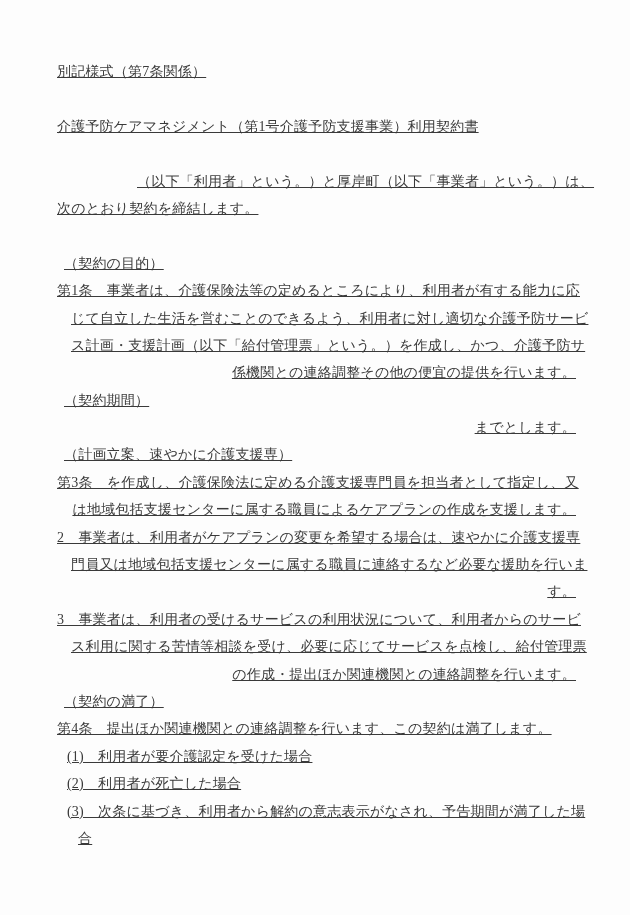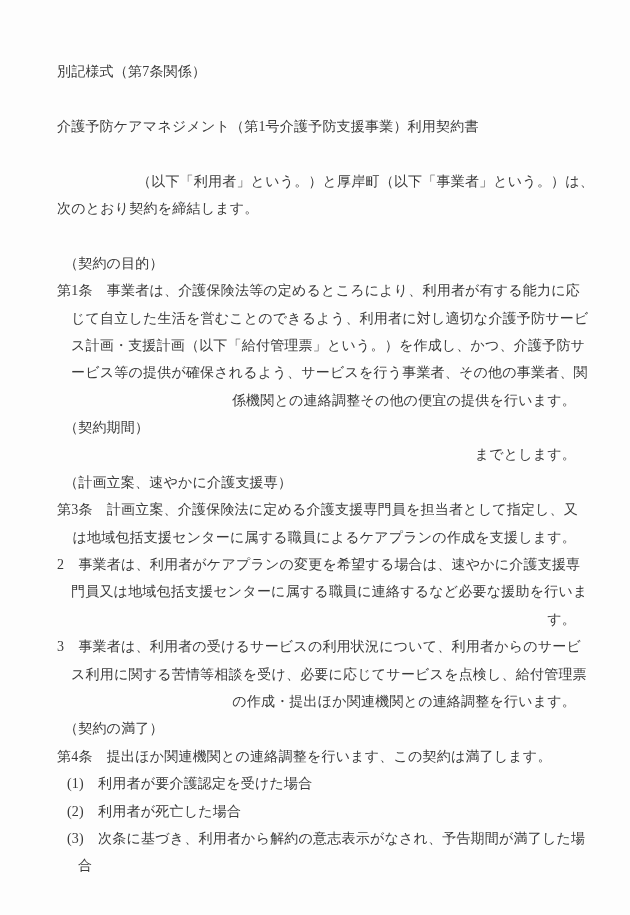--- a/index.html
+++ b/index.html
@@ -17,20 +17,21 @@
     box-sizing: border-box;
     width: 630px;
     height: 915px;
     padding: 58px 54px 0 57px;
   }
   .line {
     height: 27.4px;
     line-height: 27.4px;
     white-space: nowrap;
     letter-spacing: 0.2px;
+    text-decoration: underline;
   }
   
   .kind-plain       { padding-left: 0; }
   .kind-blank       { }
   .kind-center      { }
   .kind-name-indent { padding-left: 80px; text-align: center; }
   .kind-heading     { padding-left: 7px; }
   .kind-article     { padding-left: 0; }
   .kind-cont        { padding-left: 14px; text-align: right; }
   .kind-item        { padding-left: 10px; }
@@ -45,26 +46,25 @@
       <div class="line kind-blank"></div>
       <div class="line kind-center">介護予防ケアマネジメント（第1号介護予防支援事業）利用契約書</div>
       <div class="line kind-blank"></div>
       <div class="line kind-name-indent">（以下「利用者」という。）と厚岸町（以下「事業者」という。）は、</div>
       <div class="line kind-plain">次のとおり契約を締結します。</div>
       <div class="line kind-blank"></div>
       <div class="line kind-heading">（契約の目的）</div>
       <div class="line kind-article">第1条　事業者は、介護保険法等の定めるところにより、利用者が有する能力に応</div>
       <div class="line kind-cont">じて自立した生活を営むことのできるよう、利用者に対し適切な介護予防サービ</div>
       <div class="line kind-cont">ス計画・支援計画（以下「給付管理票」という。）を作成し、かつ、介護予防サ</div>
-      <div class="line kind-cont">ービス等の提供が確保されるよう、サービスを行う事業者、その他の事業者、関</div>
       <div class="line kind-cont">係機関との連絡調整その他の便宜の提供を行います。</div>
       <div class="line kind-heading">（契約期間）</div>
       <div class="line kind-cont">までとします。</div>
       <div class="line kind-heading">（計画立案、速やかに介護支援専）</div>
-      <div class="line kind-article">第3条　計画立案、介護保険法に定める介護支援専門員を担当者として指定し、又</div>
+      <div class="line kind-article">第3条　を作成し、介護保険法に定める介護支援専門員を担当者として指定し、又</div>
       <div class="line kind-cont">は地域包括支援センターに属する職員によるケアプランの作成を支援します。</div>
       <div class="line kind-article">2　事業者は、利用者がケアプランの変更を希望する場合は、速やかに介護支援専</div>
       <div class="line kind-cont">門員又は地域包括支援センターに属する職員に連絡するなど必要な援助を行いま</div>
       <div class="line kind-cont">す。</div>
       <div class="line kind-article">3　事業者は、利用者の受けるサービスの利用状況について、利用者からのサービ</div>
       <div class="line kind-cont">ス利用に関する苦情等相談を受け、必要に応じてサービスを点検し、給付管理票</div>
       <div class="line kind-cont">の作成・提出ほか関連機関との連絡調整を行います。</div>
       <div class="line kind-heading">（契約の満了）</div>
       <div class="line kind-article">第4条　提出ほか関連機関との連絡調整を行います、この契約は満了します。</div>
       <div class="line kind-item">(1)　利用者が要介護認定を受けた場合</div>

